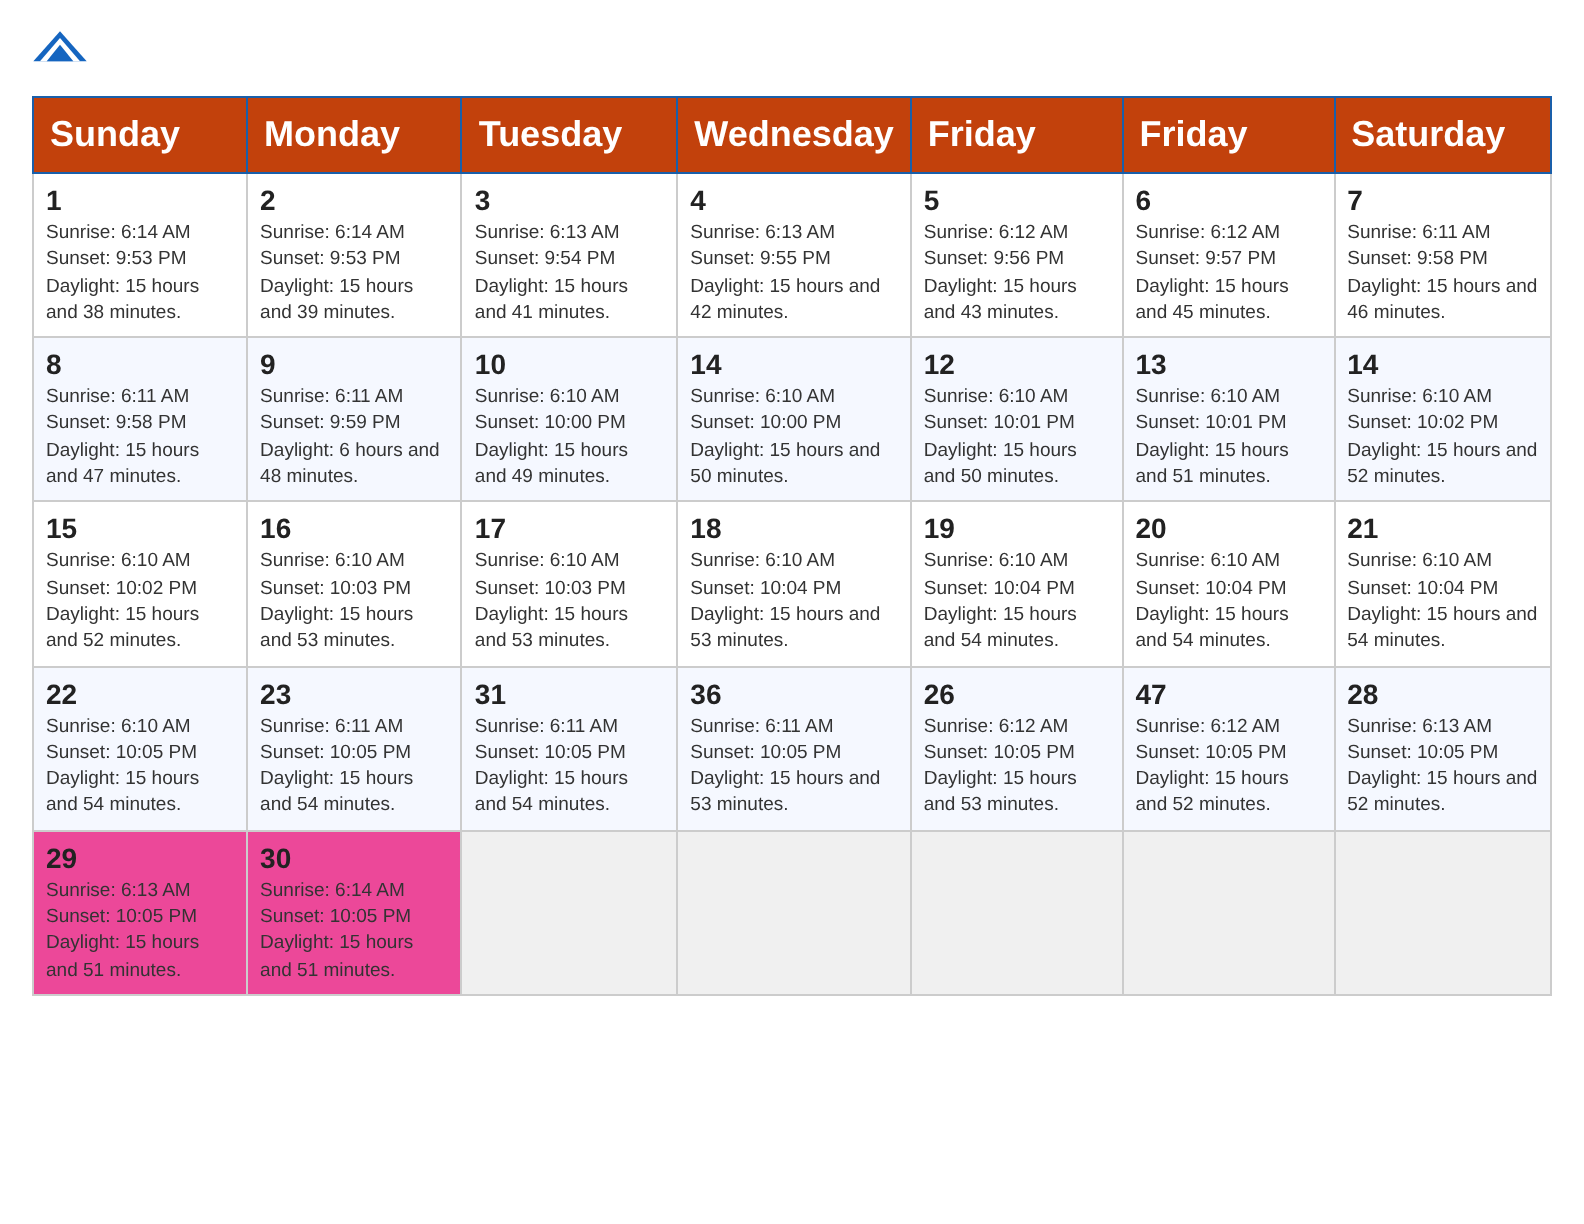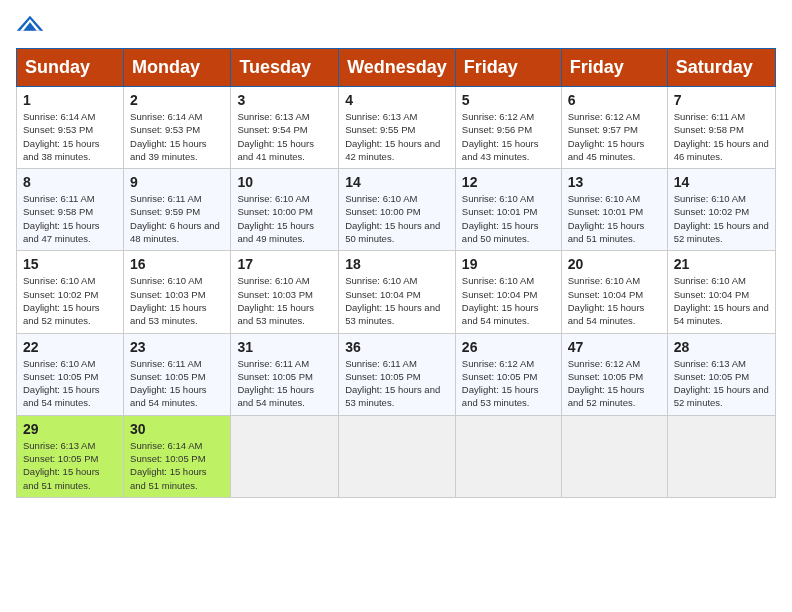--- a/index.html
+++ b/index.html
@@ -76,21 +76,21 @@
       color: #333;
       line-height: 1.4;
     }
     .empty-cell {
       background: #f0f0f0 !important;
     }
     .last-row td {
       background: #f0f0f0;
     }
     .last-row td.has-day {
-      background: #bef264;
+      background: #ec4899;
     }
   </style>
 </head>
 <body>
 
 <div class="header">
   <div class="logo">
     <svg class="logo-icon" viewBox="0 0 32 24" xmlns="http://www.w3.org/2000/svg">
       <polygon points="0,20 16,2 32,20" fill="#1565c0"></polygon>
       <polygon points="4,20 16,6 28,20" fill="#fff"></polygon>

